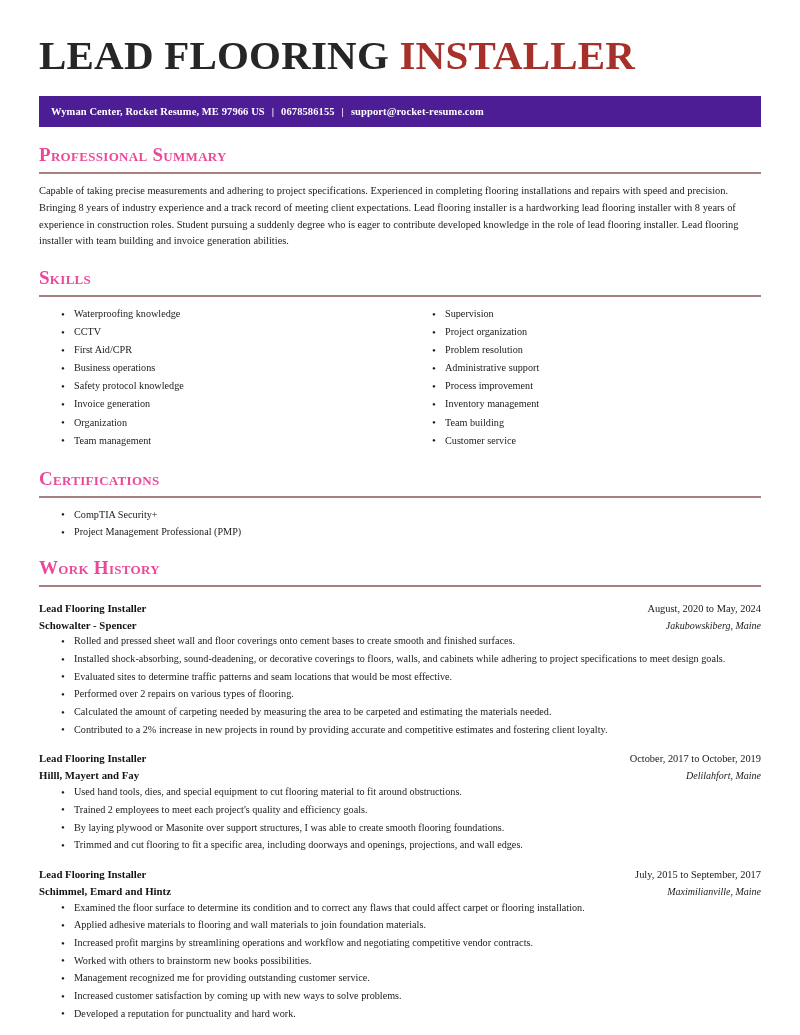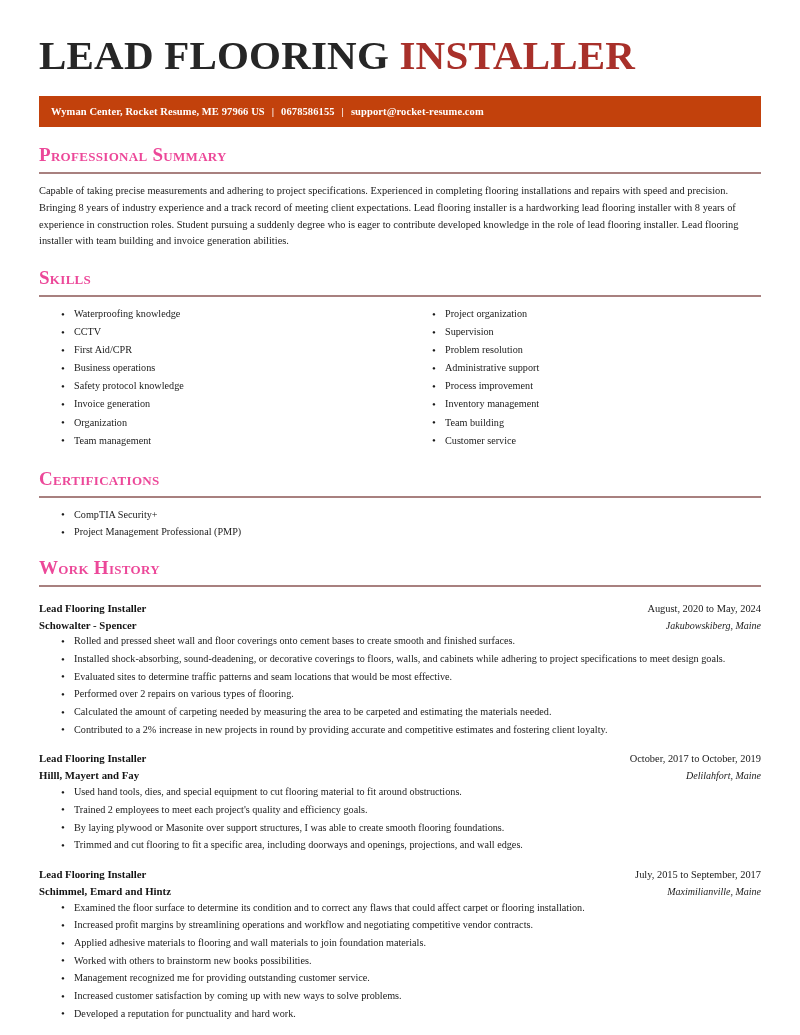--- a/index.html
+++ b/index.html
@@ -36,21 +36,21 @@
     line-height: 1.05;
     color: #262626;
     white-space: nowrap;
   }
   .name-title .accent {
     color: #A8302A;
   }
 
   .contact-bar {
     margin-top: 19px;
-    background: #c2410c;
+    background: #4c1d95;
     height: 31px;
     display: flex;
     align-items: center;
     padding-left: 12px;
     box-sizing: border-box;
   }
   .contact-bar .contact-text {
     color: #ffffff;
     font-size: 10.5px;
     font-weight: 700;
@@ -212,22 +212,22 @@
             <li>First Aid/CPR</li>
             <li>Business operations</li>
             <li>Safety protocol knowledge</li>
             <li>Invoice generation</li>
             <li>Organization</li>
             <li>Team management</li>
           </ul>
         </div>
         <div class="col right">
           <ul class="bullets">
+            <li>Supervision</li>
             <li>Project organization</li>
-            <li>Supervision</li>
             <li>Problem resolution</li>
             <li>Administrative support</li>
             <li>Process improvement</li>
             <li>Inventory management</li>
             <li>Team building</li>
             <li>Customer service</li>
           </ul>
         </div>
       </div>
     </div>
@@ -285,22 +285,22 @@
         <div class="job-row">
           <span class="job-title">Lead Flooring Installer</span>
           <span class="job-dates">July, 2015 to September, 2017</span>
         </div>
         <div class="job-row">
           <span class="job-company">Schimmel, Emard and Hintz</span>
           <span class="job-location">Maximilianville, Maine</span>
         </div>
         <ul class="bullets job-bullets">
           <li>Examined the floor surface to determine its condition and to correct any flaws that could affect carpet or flooring installation.</li>
+          <li>Applied adhesive materials to flooring and wall materials to join foundation materials.</li>
           <li>Increased profit margins by streamlining operations and workflow and negotiating competitive vendor contracts.</li>
-          <li>Applied adhesive materials to flooring and wall materials to join foundation materials.</li>
           <li>Worked with others to brainstorm new books possibilities.</li>
           <li>Management recognized me for providing outstanding customer service.</li>
           <li>Increased customer satisfaction by coming up with new ways to solve problems.</li>
           <li>Developed a reputation for punctuality and hard work.</li>
         </ul>
       </div>
 
     </div>
   </div>
 </div>

